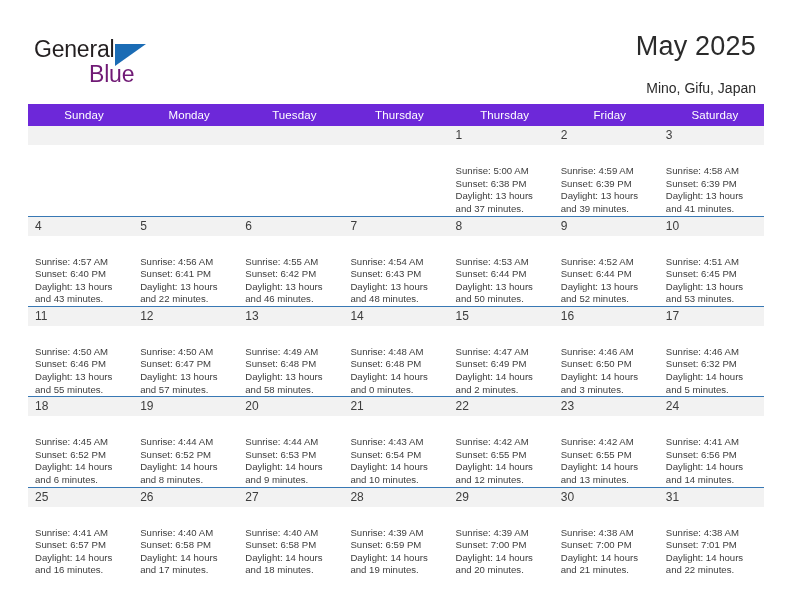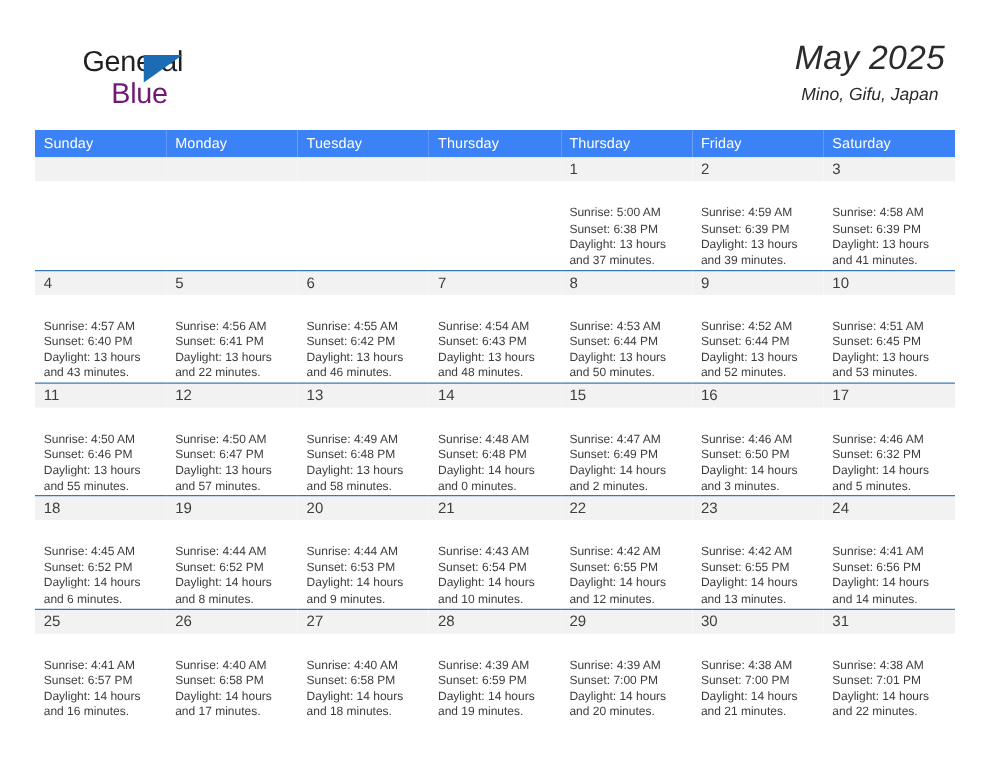--- a/index.html
+++ b/index.html
@@ -33,21 +33,20 @@
     width: 200px;
     height: 54px;
   }
   .logo-general {
     position: absolute;
     left: 0; top: 0;
     font-size: 23px;
     color: #231f20;
     letter-spacing: -0.2px;
     font-family: "Liberation Sans", sans-serif;
-    margin-left: 32px;
   }
   .logo-triangle {
     position: absolute;
     left: 81px;
     top: 8px;
     width: 0; height: 0;
     border-left: 31px solid #1b6cb5;
     border-bottom: 22px solid transparent;
   }
   .logo-blue {
@@ -56,52 +55,51 @@
     top: 25px;
     font-size: 23px;
     color: #701a75;
     letter-spacing: -0.2px;
     font-family: "Liberation Sans", sans-serif;
   }
   .title-block {
     position: absolute;
     right: 36px;
     top: 30px;
-    text-align: center;
-    font-style: italic;
+    text-align: right;
   }
   .cal-title {
     font-size: 27px;
     color: #2b2b2b;
     font-weight: normal;
     line-height: 32px;
     letter-spacing: 0.2px;
   }
   .cal-subtitle {
     font-size: 14px;
     color: #2b2b2b;
     line-height: 20px;
-    margin-top: 3px;
+    margin-top: 16px;
   }
 
   
   .calendar {
     position: absolute;
     left: 28px;
     top: 104px;
     width: 736px;
     border-collapse: collapse;
     table-layout: fixed;
   }
   .calendar th {
-    background: #3b82f6;
+    background: #6d28d9;
     color: #ffffff;
     font-size: 11.5px;
     font-weight: normal;
-    text-align: left;
+    text-align: center;
     padding: 5px 0 5px 7px;
     height: 20px;
     letter-spacing: 0.1px;
   }
   .calendar td {
     width: 105.14px;
     height: 90px;
     vertical-align: top;
     padding: 0;
     border-top: 1.3px solid #3878b4;

